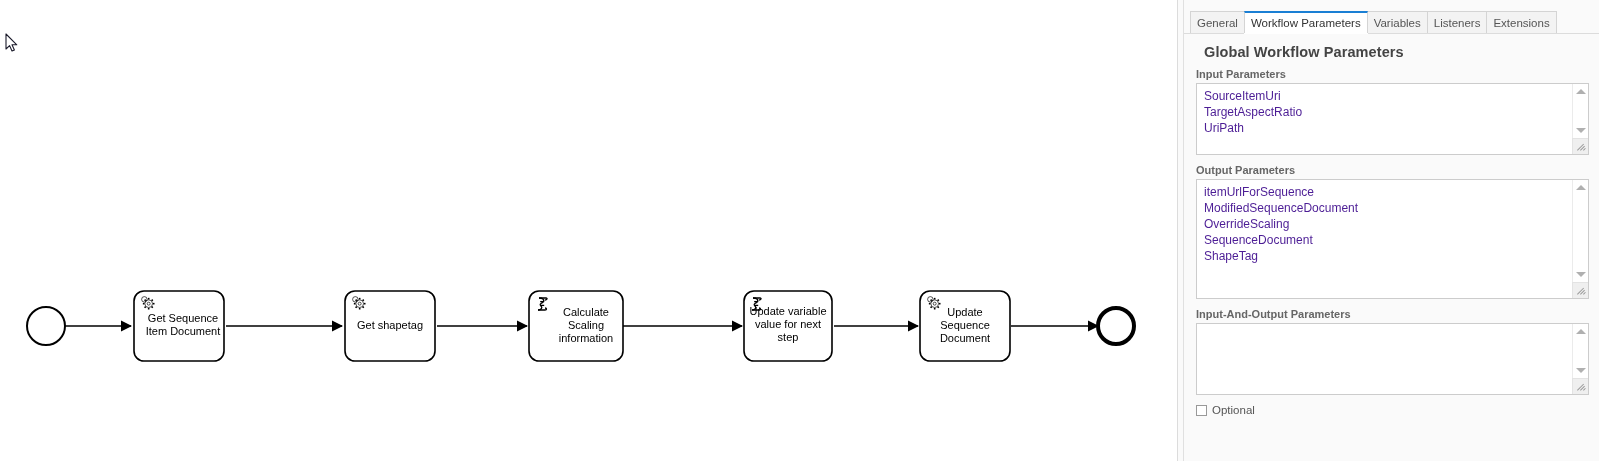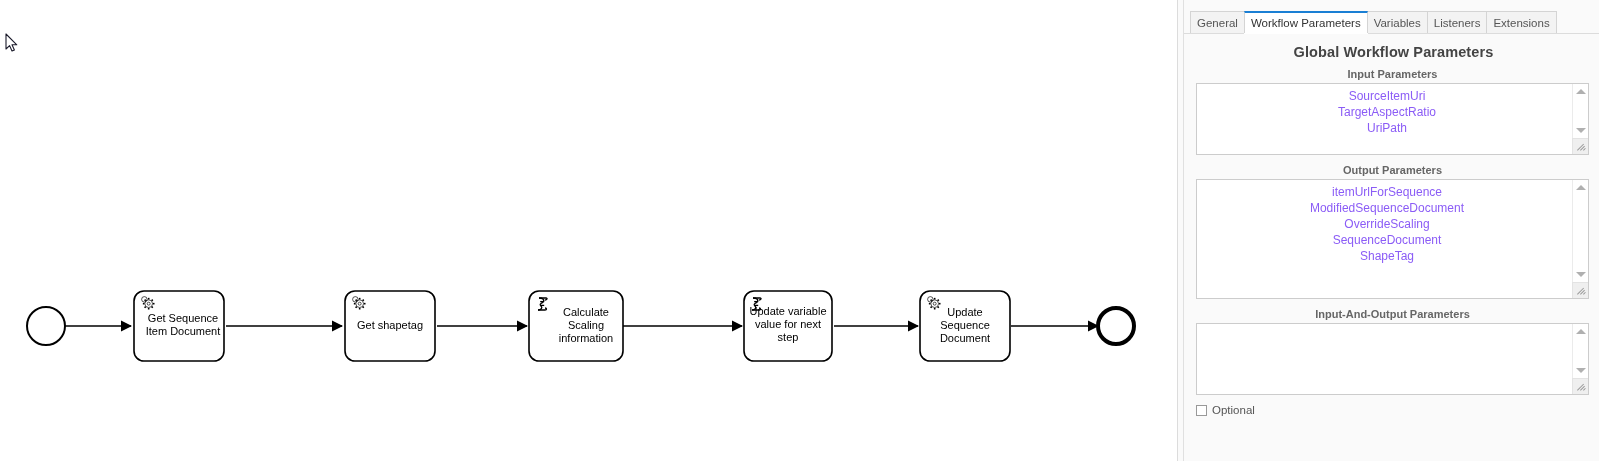--- a/index.html
+++ b/index.html
@@ -47,21 +47,20 @@
   
   #panel {
     position: absolute;
     left: 1177px; top: 0;
     width: 422px;
     height: 461px;
     background: #fafafa;
     border-left: 1px solid #dcdcdc;
     box-sizing: border-box;
     overflow: hidden;
-    text-align: center;
   }
   #panel-inner {
     position: absolute;
     left: 5px; top: 0;
     width: 417px; height: 461px;
     background: #fafafa;
     border-left: 1px solid #e0e0e0;
     box-sizing: border-box;
   }
 
@@ -108,21 +107,21 @@
     width: 417px;
     height: 427px;
     box-sizing: border-box;
     padding: 6px 12px 0 12px;
   }
 
   .section-title {
     font-size: 14.5px;
     font-weight: bold;
     color: #444444;
-    margin: 4px 0 8px 2px;
+    margin: 4px 0 8px 8px;
     letter-spacing: 0.1px;
   }
   .field-label {
     font-size: 11px;
     font-weight: bold;
     color: #666666;
     margin: 0 0 3px 0;
   }
 
   
@@ -132,21 +131,21 @@
     border: 1px solid #cccccc;
     box-sizing: border-box;
     margin-bottom: 9px;
   }
   .listbox .items {
     position: absolute;
     left: 7px; top: 4px;
     right: 18px;
     font-size: 12px;
     line-height: 16px;
-    color: #8b5cf6;
+    color: #4c1d95;
     overflow: hidden;
   }
   .listbox .items div { white-space: nowrap; }
 
   .sbar {
     position: absolute;
     right: 0; top: 0;
     width: 16px;
     height: 100%;
     background: #ffffff;

